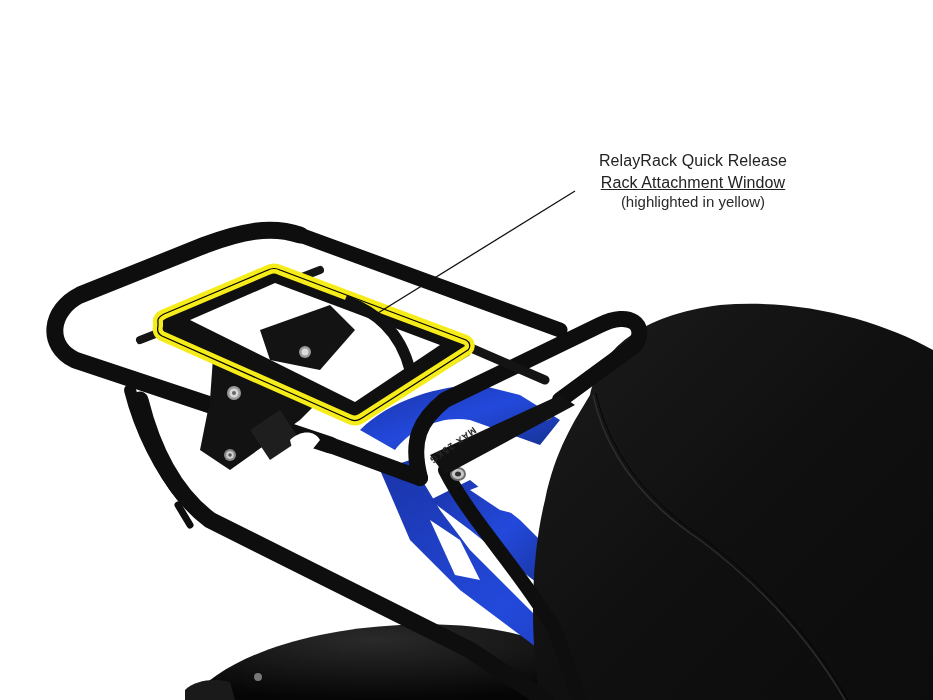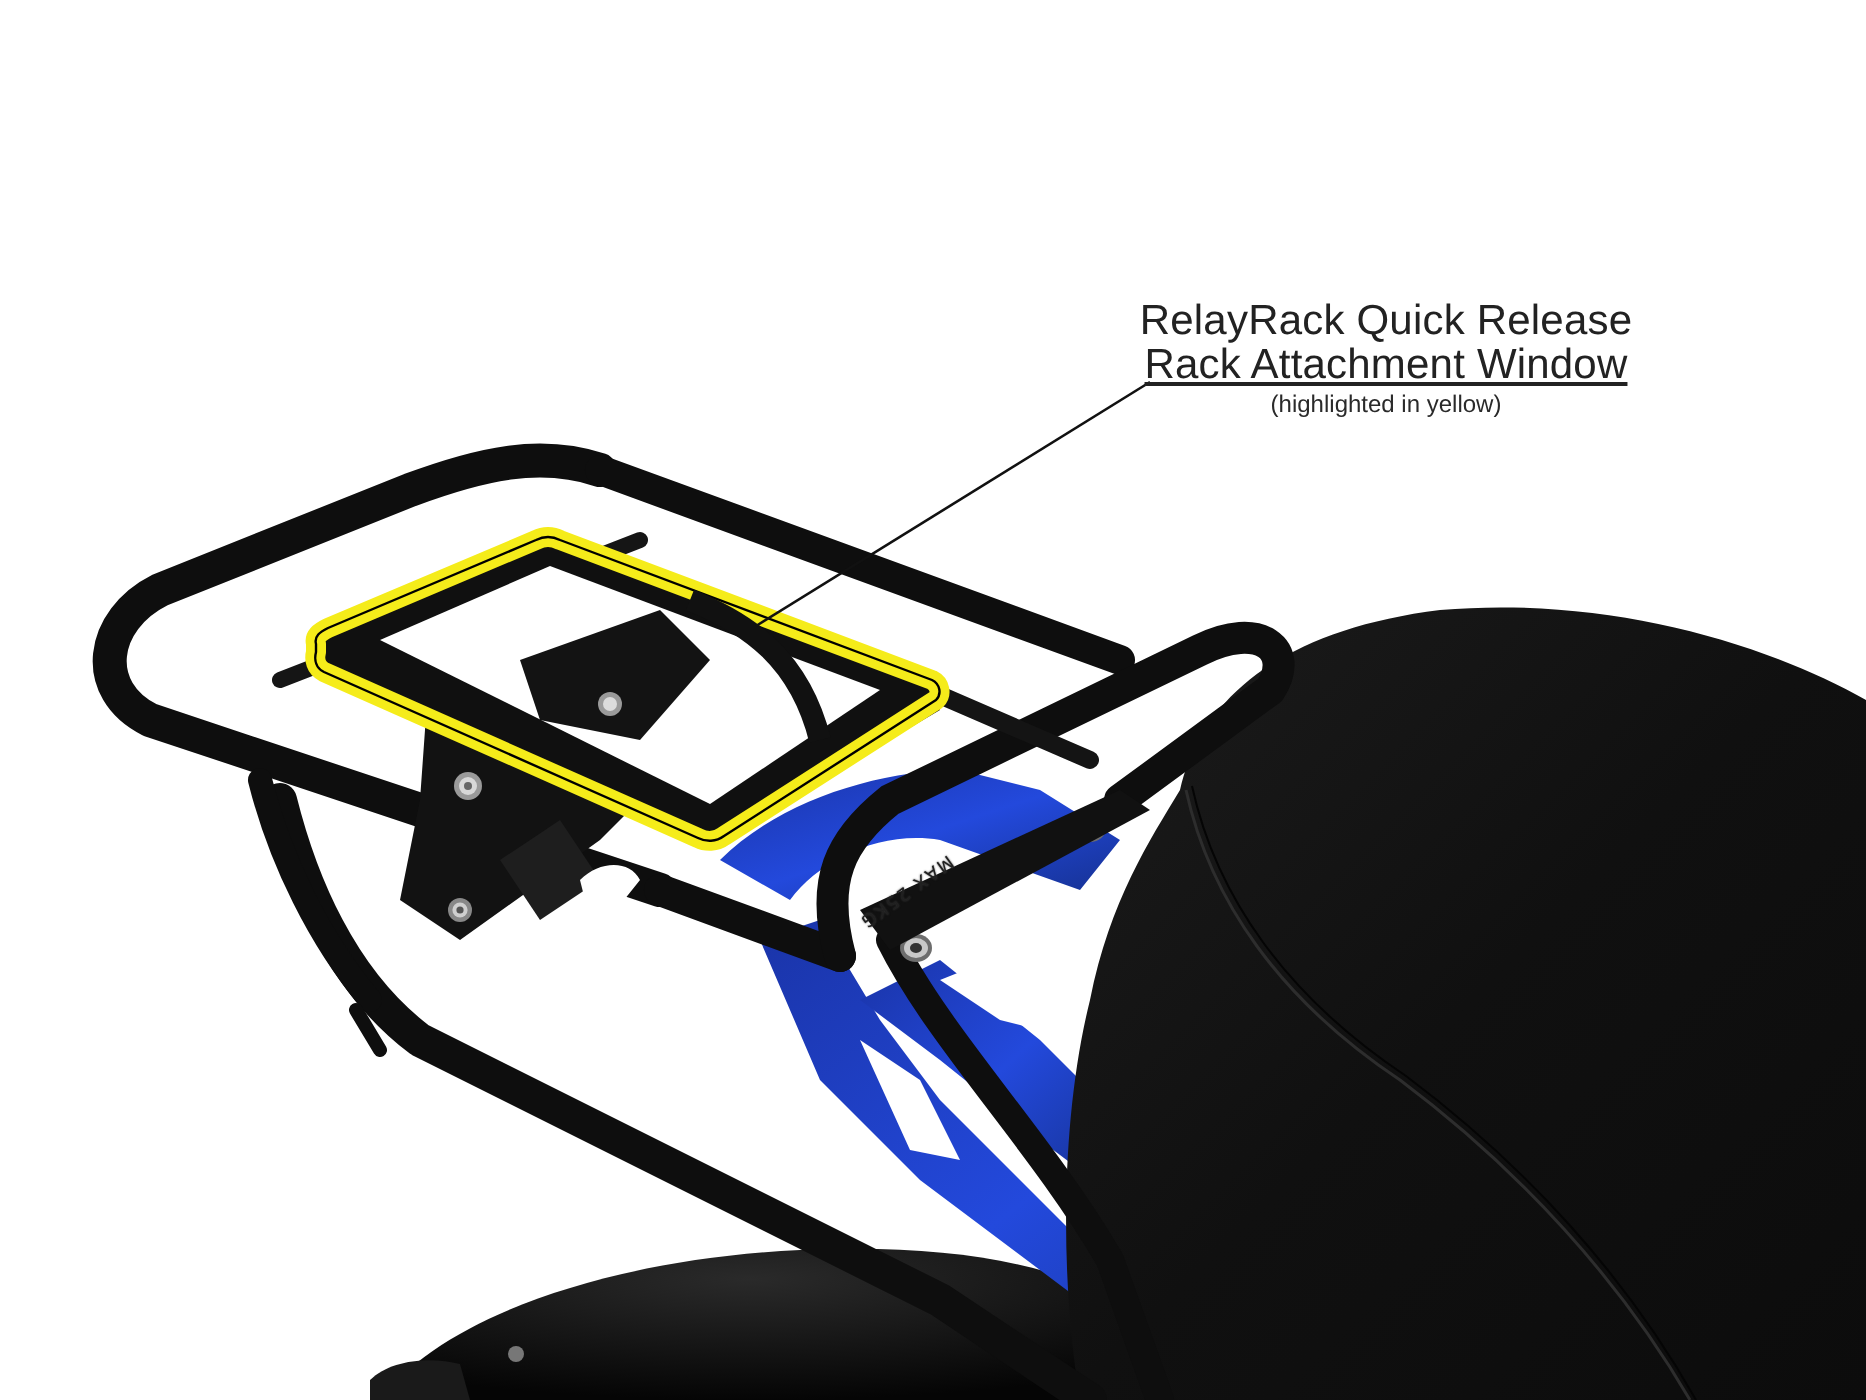--- a/index.html
+++ b/index.html
@@ -15,29 +15,29 @@
     .callout {
       position: absolute;
       left: 575px;
       top: 150px;
       width: 250px;
       text-align: center;
       color: #222222;
     }
     .callout .line1, .callout .line2 {
       display: block;
-      font-size: 21px;
+      font-size: 16px;
       line-height: 22px;
       letter-spacing: 0.1px;
     }
     .callout .line1 { padding-left: 0px; margin-left: -14px; }
     .callout .line2 { margin-left: -14px; text-decoration: underline; }
     .callout .sub {
       display: block;
-      font-size: 12px;
+      font-size: 15px;
       line-height: 16px;
       margin-left: -14px;
       color: #2a2a2a;
     }
     .emboss {
       position: absolute;
       left: 478px;
       top: 433px;
       font-size: 9px;
       letter-spacing: 1px;

